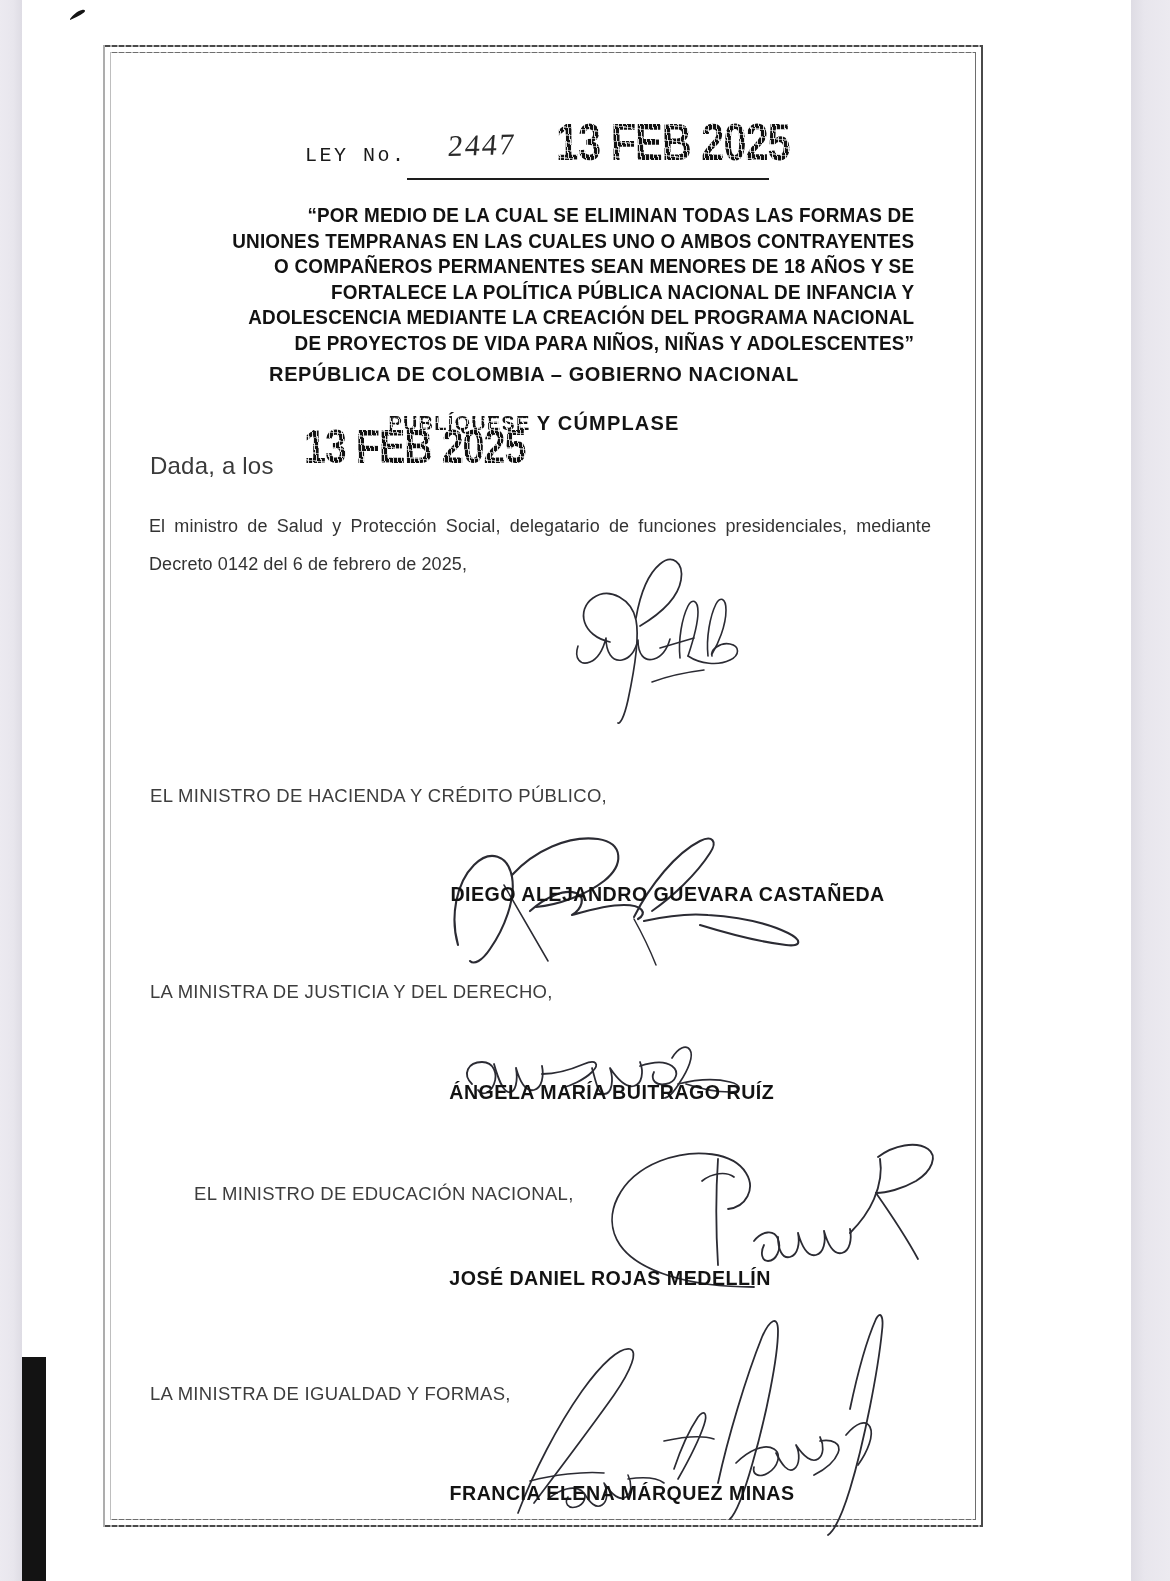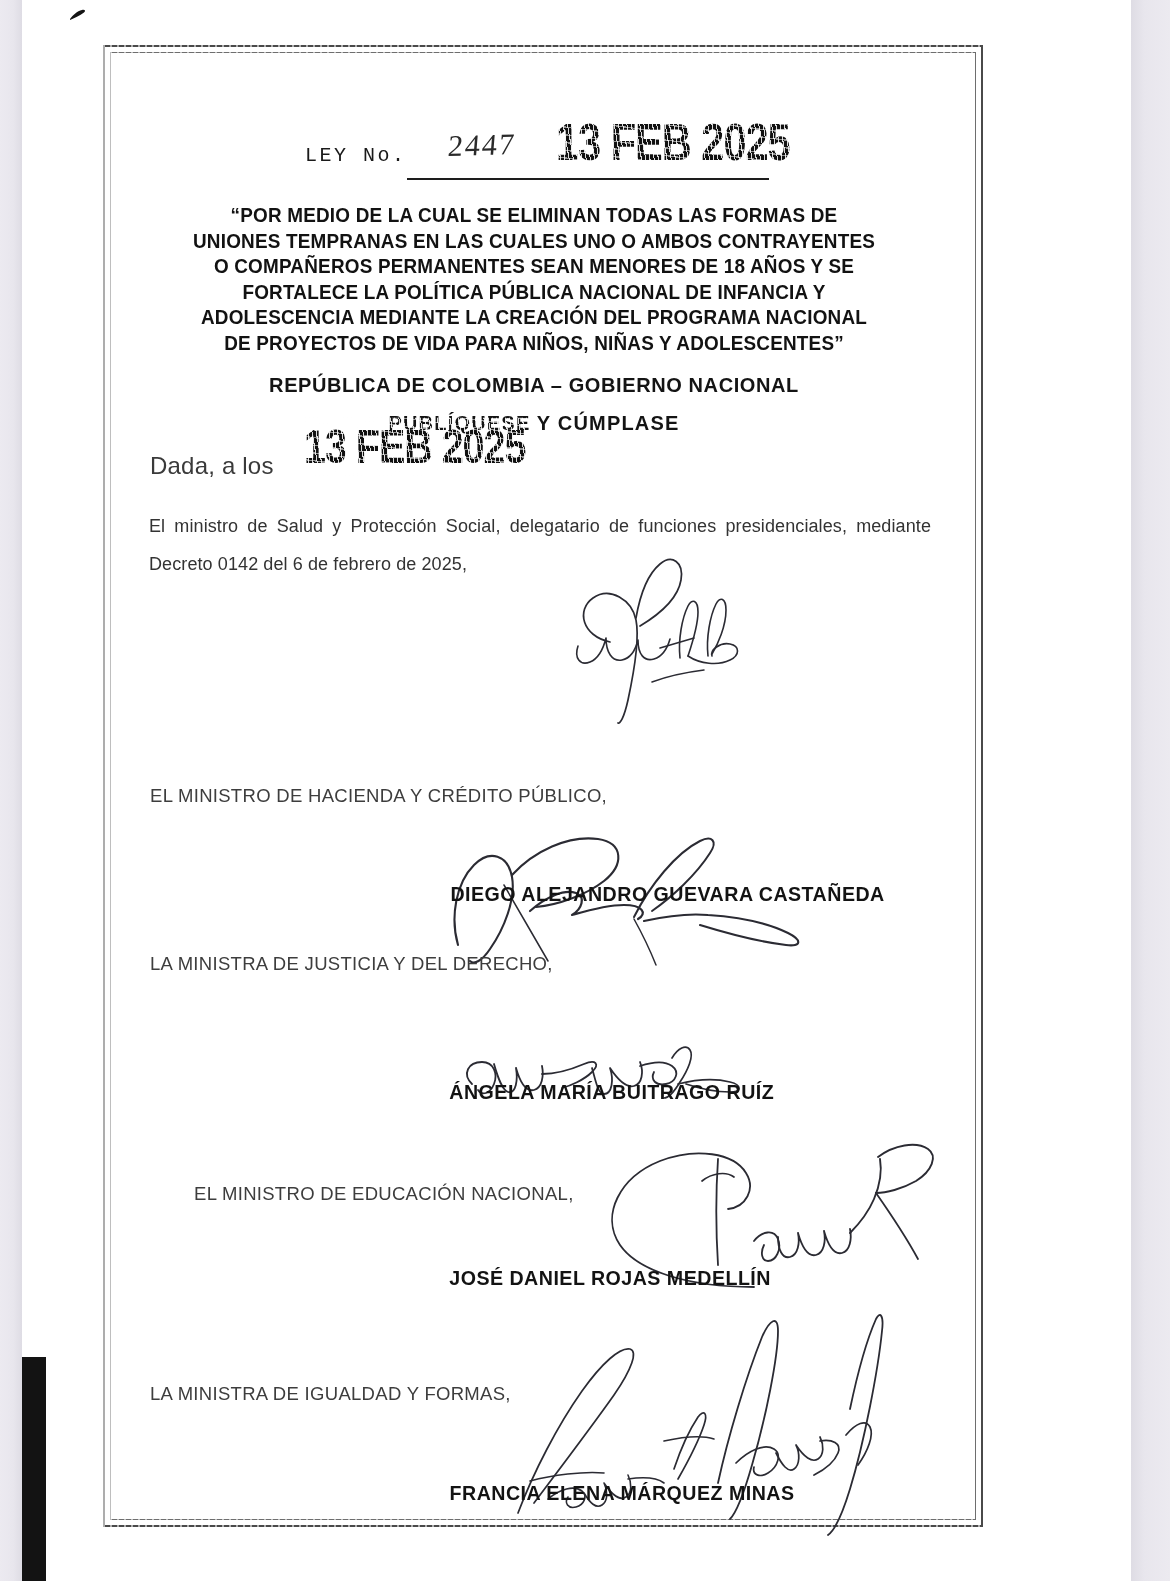--- a/index.html
+++ b/index.html
@@ -161,41 +161,40 @@
       repeating-linear-gradient(6deg, rgba(255,255,255,.55) 0 1px, rgba(255,255,255,0) 1px 6px);
     mix-blend-mode: screen;
     pointer-events: none;
   }
 
   
   .title-block {
     position: absolute;
     left: 14px; top: 158px;
     width: 784px;
-    text-align: center;
+    text-align: right;
     font-family: "Liberation Sans Narrow", "Liberation Sans", sans-serif;
     font-weight: bold;
     font-size: 19.5px;
     line-height: 25.5px;
     letter-spacing: .2px;
     color: #121212;
   }
   .title-block .ln { display: block; transform: scaleX(.97); }
 
   .republic {
     position: absolute;
     left: 14px; top: 318px;
     width: 784px;
     text-align: center;
     font-family: "Liberation Sans Narrow", "Liberation Sans", sans-serif;
     font-size: 20px;
     font-weight: bold;
     letter-spacing: .6px;
     color: #141414;
-    margin-top: 11px;
   }
   .publiquese {
     position: absolute;
     left: 14px; top: 367px;
     width: 784px;
     text-align: center;
     font-family: "Liberation Sans Narrow", "Liberation Sans", sans-serif;
     font-size: 20px;
     font-weight: bold;
     letter-spacing: 1.2px;
@@ -243,21 +242,21 @@
   
   .sig {
     position: absolute;
     pointer-events: none;
   }
   .sig svg { display: block; overflow: visible; }
   .sig path, .sig line { fill: none; stroke: #2b2b33; stroke-linecap: round; stroke-linejoin: round; }
 
   .lbl-hacienda { left: 22px; top: 740px; }
   .nm-hacienda  { left: 318px; top: 838px; }
-  .lbl-justicia { left: 22px; top: 908px; }
+  .lbl-justicia { left: 22px; top: 936px; }
   .nm-justicia  { left: 318px; top: 1036px; }
   .lbl-educacion{ left: 22px; top: 1138px; margin-left: 44px; }
   .nm-educacion { left: 318px; top: 1222px; }
   .lbl-igualdad { left: 22px; top: 1338px; }
   .nm-igualdad  { left: 318px; top: 1437px; }
 </style>
 </head>
 <body>
 
 <div id="viewer">

